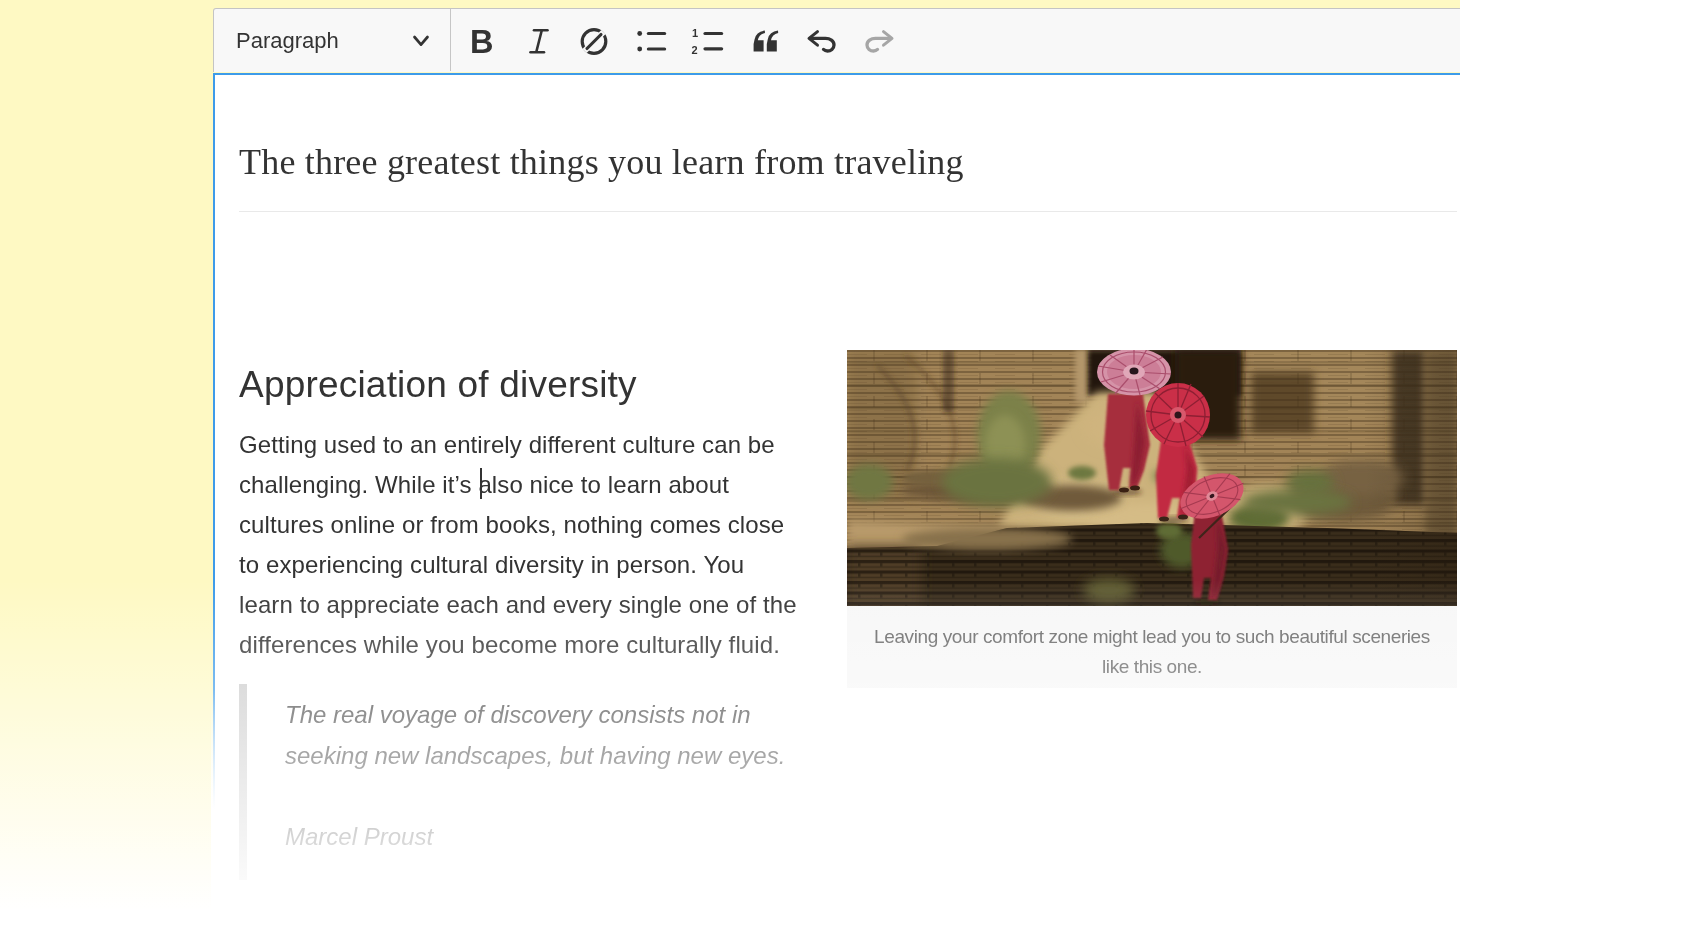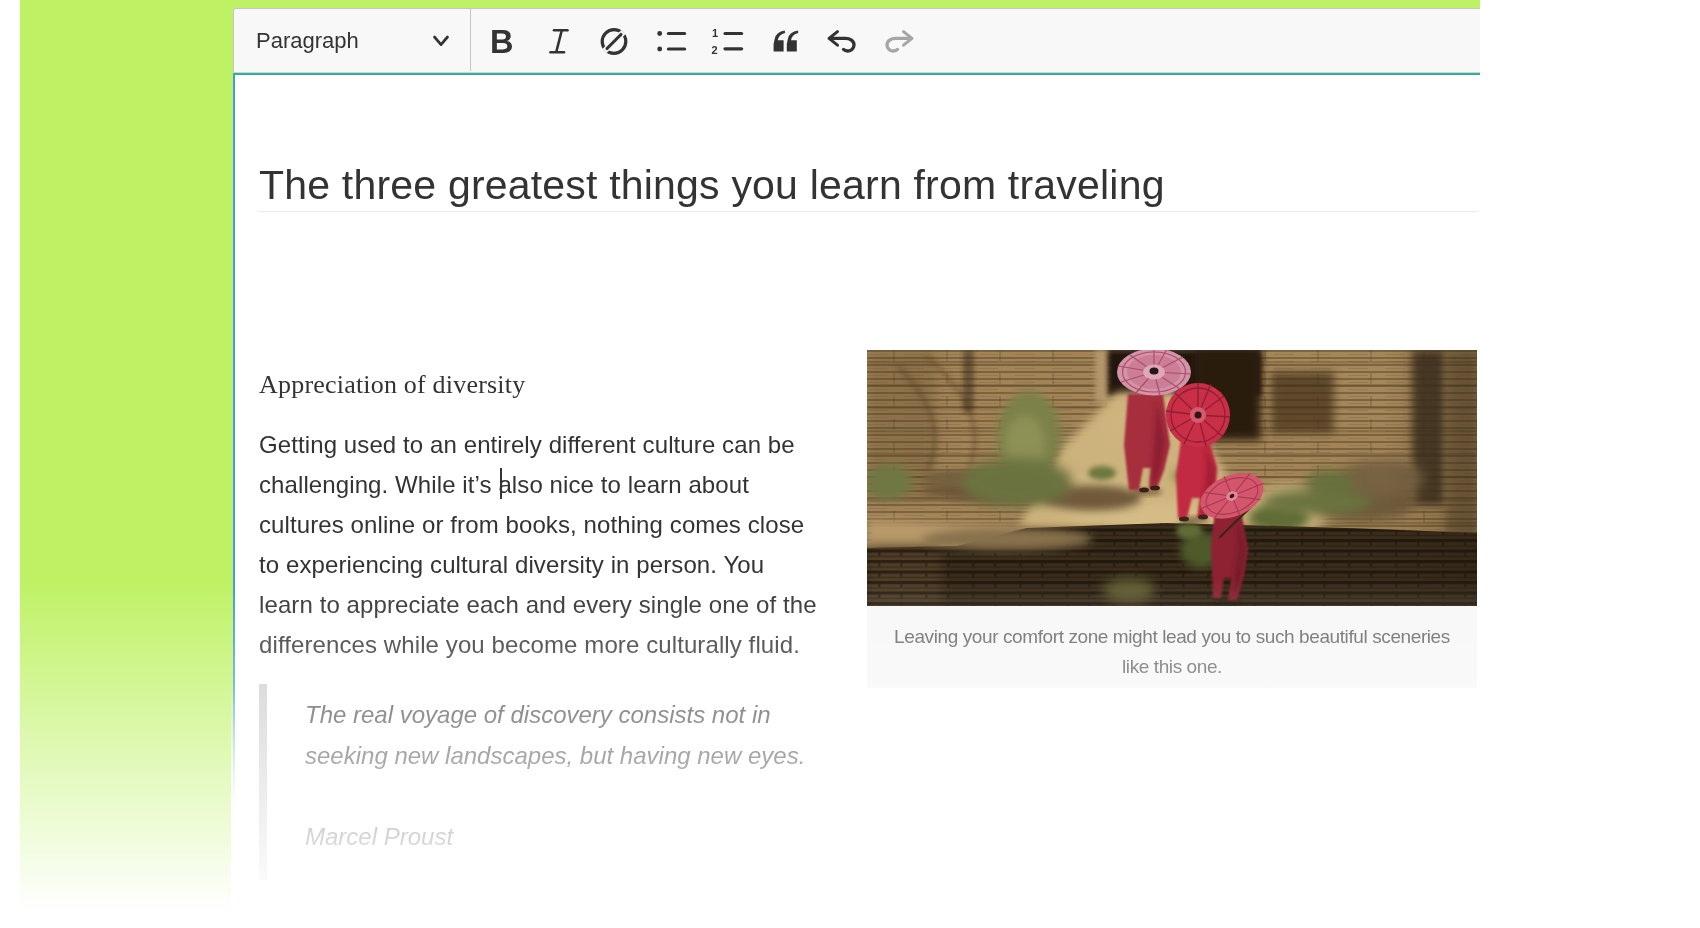--- a/index.html
+++ b/index.html
@@ -1,16 +1,16 @@
 <!DOCTYPE html>
 <html><head>
 <meta charset="utf-8">
 <style>
 html,body{margin:0;padding:0;background:#fff;}
-.page{position:relative;width:1460px;height:928px;overflow:hidden;background:#bef264;font-family:"Liberation Sans",sans-serif;margin-left:20px;}
+.page{position:relative;width:1460px;height:928px;overflow:hidden;background:#fef9c3;font-family:"Liberation Sans",sans-serif;}
 .abs{position:absolute;}
 .toolbar{position:absolute;left:213px;top:8px;width:1268px;height:64px;background:#f8f8f8;border:1px solid #c4c4c4;border-bottom:none;border-radius:3px 3px 0 0;box-sizing:border-box;}
 .contentframe{position:absolute;left:213px;top:72.5px;width:1270px;height:856px;border:2px solid #3d9be9;border-bottom:none;background:#fff;box-sizing:border-box;}
 .txt{position:absolute;color:#333;white-space:nowrap;}
 .sep{position:absolute;left:450px;top:9px;width:1px;height:62px;background:#c6c6c6;}
 .fade{position:absolute;left:0;top:580px;width:1700px;height:348px;background:linear-gradient(to bottom,rgba(255,255,255,0) 0%,#fff 95%);z-index:50;}
 .bfadeL{position:absolute;left:211px;top:690px;width:6px;height:238px;background:linear-gradient(to bottom,rgba(255,255,255,0),#fff 50%);z-index:60;}
 .bfadeR{position:absolute;left:1479px;top:690px;width:6px;height:238px;background:linear-gradient(to bottom,rgba(255,255,255,0),#fff 50%);z-index:60;}
 .caret{position:absolute;left:480px;top:468px;width:2px;height:31px;background:#333;}
 .quotebar{position:absolute;left:239px;top:684px;width:8px;height:196px;background:#ccc;}
@@ -77,21 +77,21 @@
 
   <svg class="abs" style="left:865px;top:29px;" width="30" height="24" viewBox="0 0 30 24" fill="none">
       <g stroke="#a6a6a6" stroke-width="3.3" stroke-linecap="round" stroke-linejoin="round">
         <path d="M18.5 2.6 L27 9.4 L18.5 16.2" stroke-width="3"></path>
         <path d="M25.5 9.4 H10.5 C6 9.4 2 12 2 16 C2 19.7 5.3 22 8.5 22 C10.2 22 11.5 21.4 12.5 20.4"></path>
       </g>
     </svg>
 
   <div class="contentframe"></div>
 
-  <div class="txt" style="left:239px;top:165px;font-size:41px;line-height:41px;letter-spacing:0.2px;">The three greatest things you learn from traveling</div>
+  <div class="txt" style="left:239px;top:142px;font-size:36px;line-height:41px;letter-spacing:0.2px;font-family:Liberation Serif, serif;">The three greatest things you learn from traveling</div>
   <div class="abs" style="left:239px;top:211px;width:1218px;height:1px;background:#e9e9e9;"></div>
 
 
   <div class="abs" style="left:847px;top:350px;width:610px;height:338px;background:#f7f7f7;"></div>
   <svg class="abs" style="left:847px;top:350px;" width="610" height="256" viewBox="0 0 610 256" preserveAspectRatio="none">
     <defs>
       <filter id="b1" x="-30%" y="-30%" width="160%" height="160%">
           <feGaussianBlur stdDeviation="1.3"></feGaussianBlur>
         </filter>
       <filter id="b2" x="-30%" y="-30%" width="160%" height="160%">
@@ -243,21 +243,21 @@
         <ellipse cx="365" cy="146" rx="27" ry="16.5"></ellipse>
       </g>
       <ellipse cx="365" cy="146" rx="6" ry="4.5" fill="#e08a98"></ellipse>
       <ellipse cx="365" cy="146" rx="2.5" ry="2" fill="#33171e"></ellipse>
     </g>
     <rect x="0" y="0" width="610" height="256" fill="url(#vign)"></rect>
   </svg>
 
   <div class="txt" style="left:847px;top:622px;width:610px;font-size:19px;letter-spacing:-0.4px;line-height:29.7px;text-align:center;color:#666;white-space:normal;">Leaving your comfort zone might lead you to such beautiful sceneries<br>like this one.</div>
 
-  <div class="txt" style="left:239px;top:368px;font-size:26px;line-height:34px;letter-spacing:0.2px;font-family:Liberation Serif, serif;">Appreciation of diversity</div>
+  <div class="txt" style="left:239px;top:368px;font-size:37px;line-height:34px;letter-spacing:0.2px;">Appreciation of diversity</div>
 
   <div class="txt" style="left:239px;top:425px;font-size:24px;line-height:40px;letter-spacing:0.1px;">Getting used to an entirely different culture can be<br>challenging. While it’s also nice to learn about<br>cultures online or from books, nothing comes close<br>to experiencing cultural diversity in person. You<br>learn to appreciate each and every single one of the<br>differences while you become more culturally fluid.</div>
   <div class="caret"></div>
 
   <div class="quotebar"></div>
   <div class="txt" style="left:285px;top:695px;font-size:24px;line-height:40.5px;font-style:italic;color:#444;">The real voyage of discovery consists not in<br>seeking new landscapes, but having new eyes.</div>
   <div class="txt" style="left:285px;top:817px;font-size:24px;line-height:40.5px;font-style:italic;color:#444;">Marcel Proust</div>
 
   <div class="fade"></div>
   <div class="bfadeL"></div>

